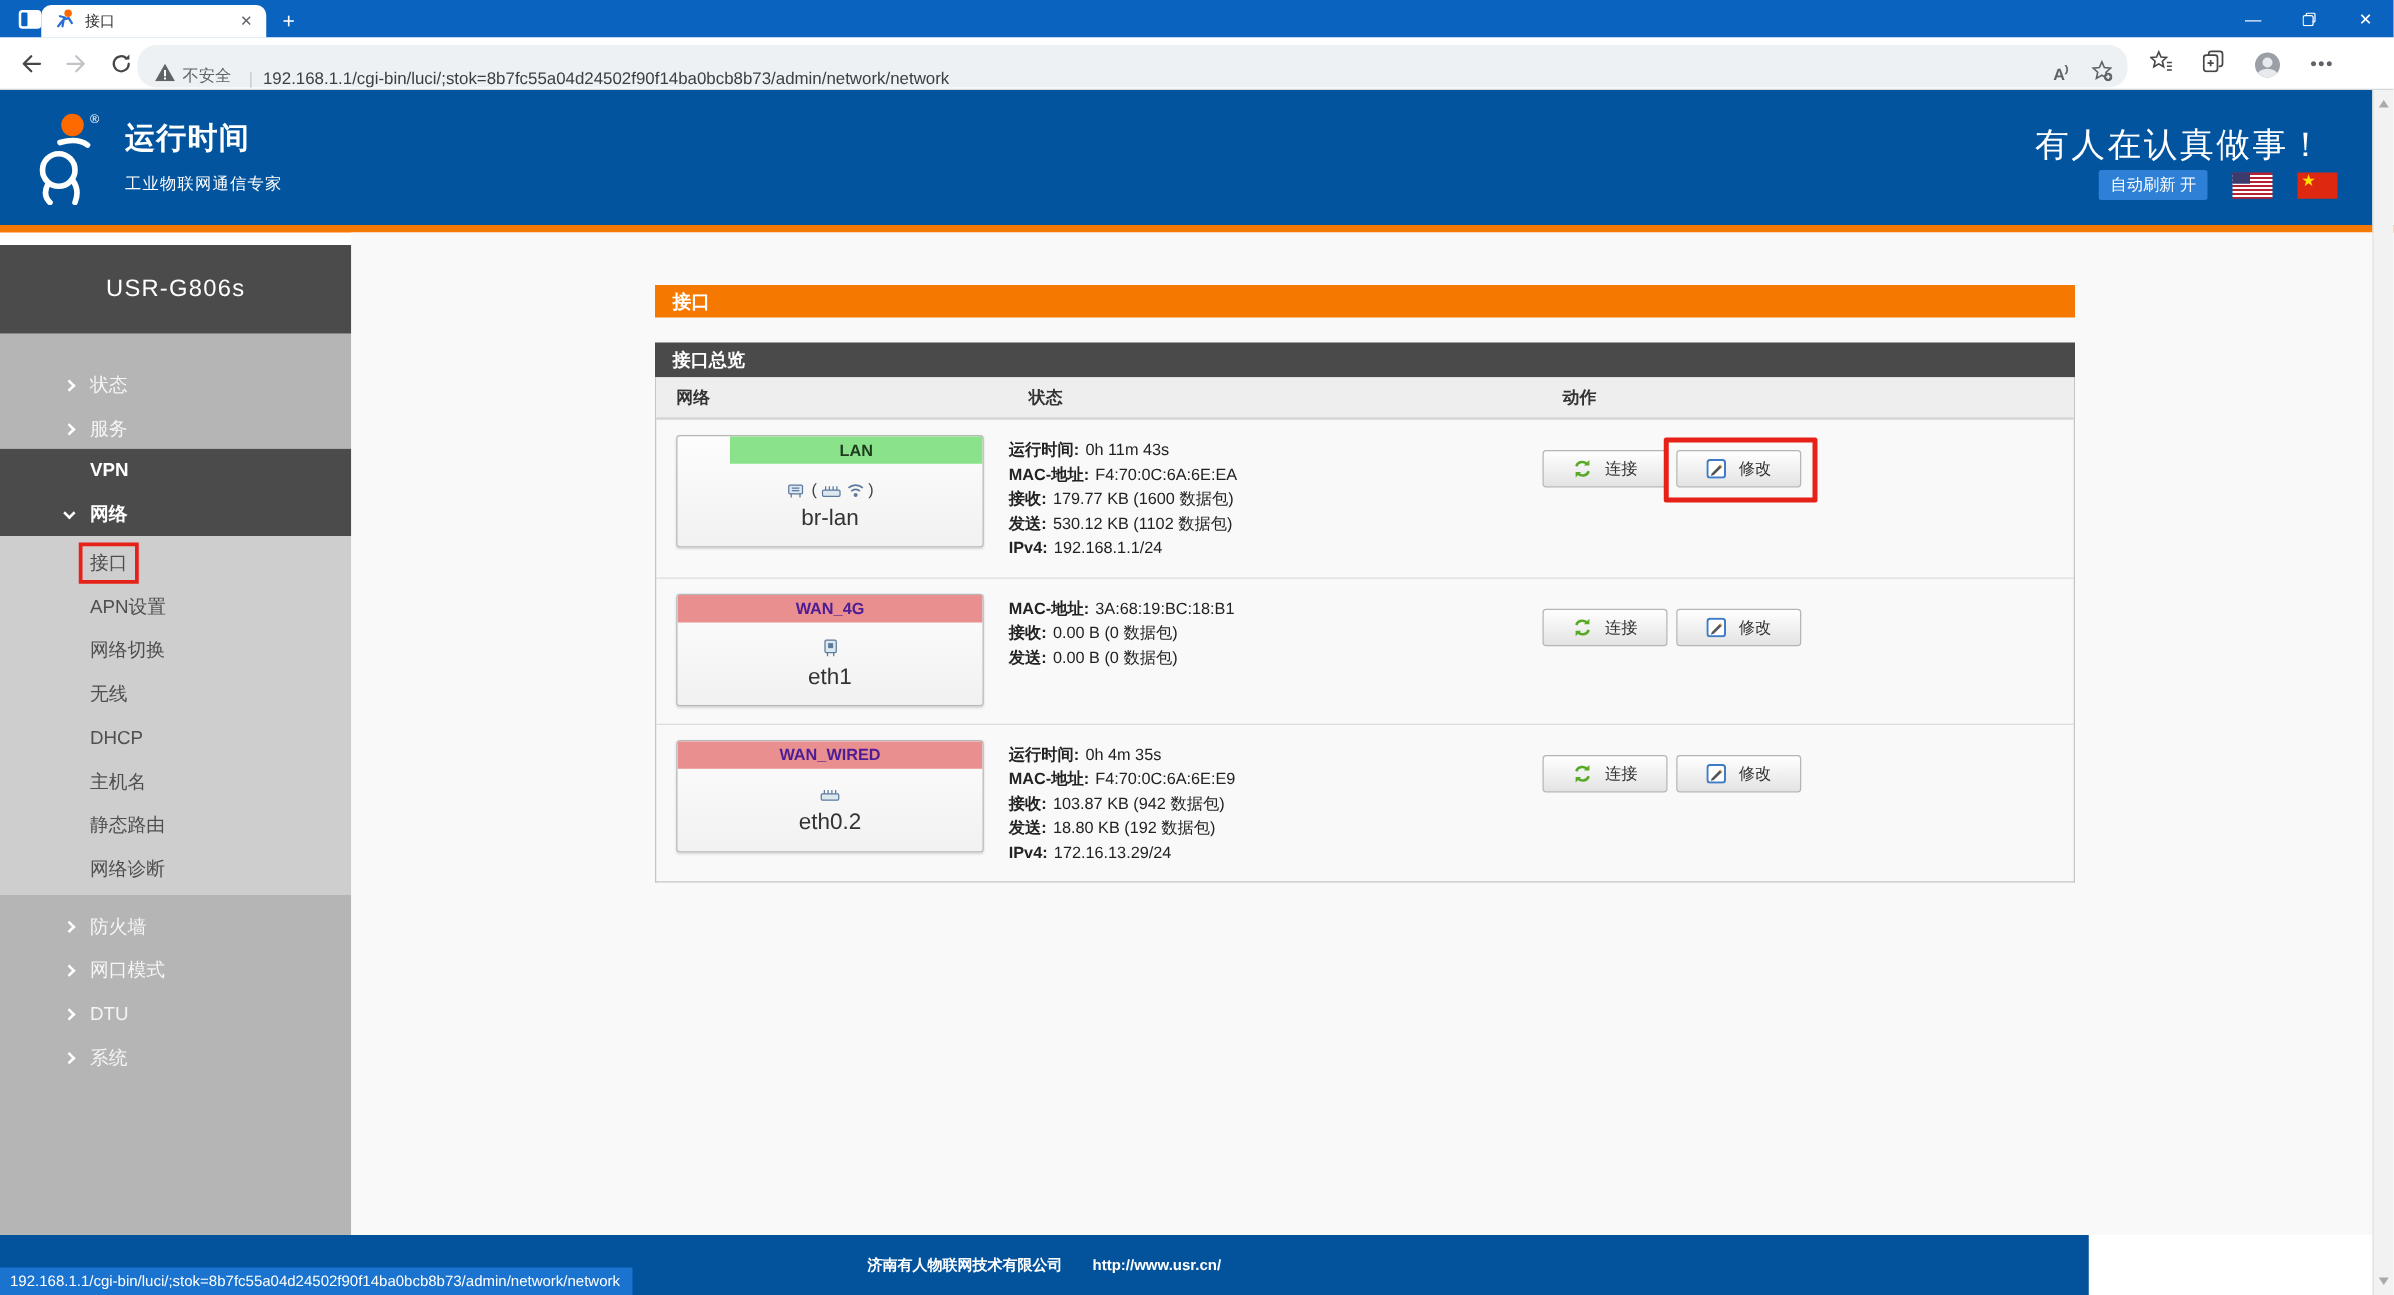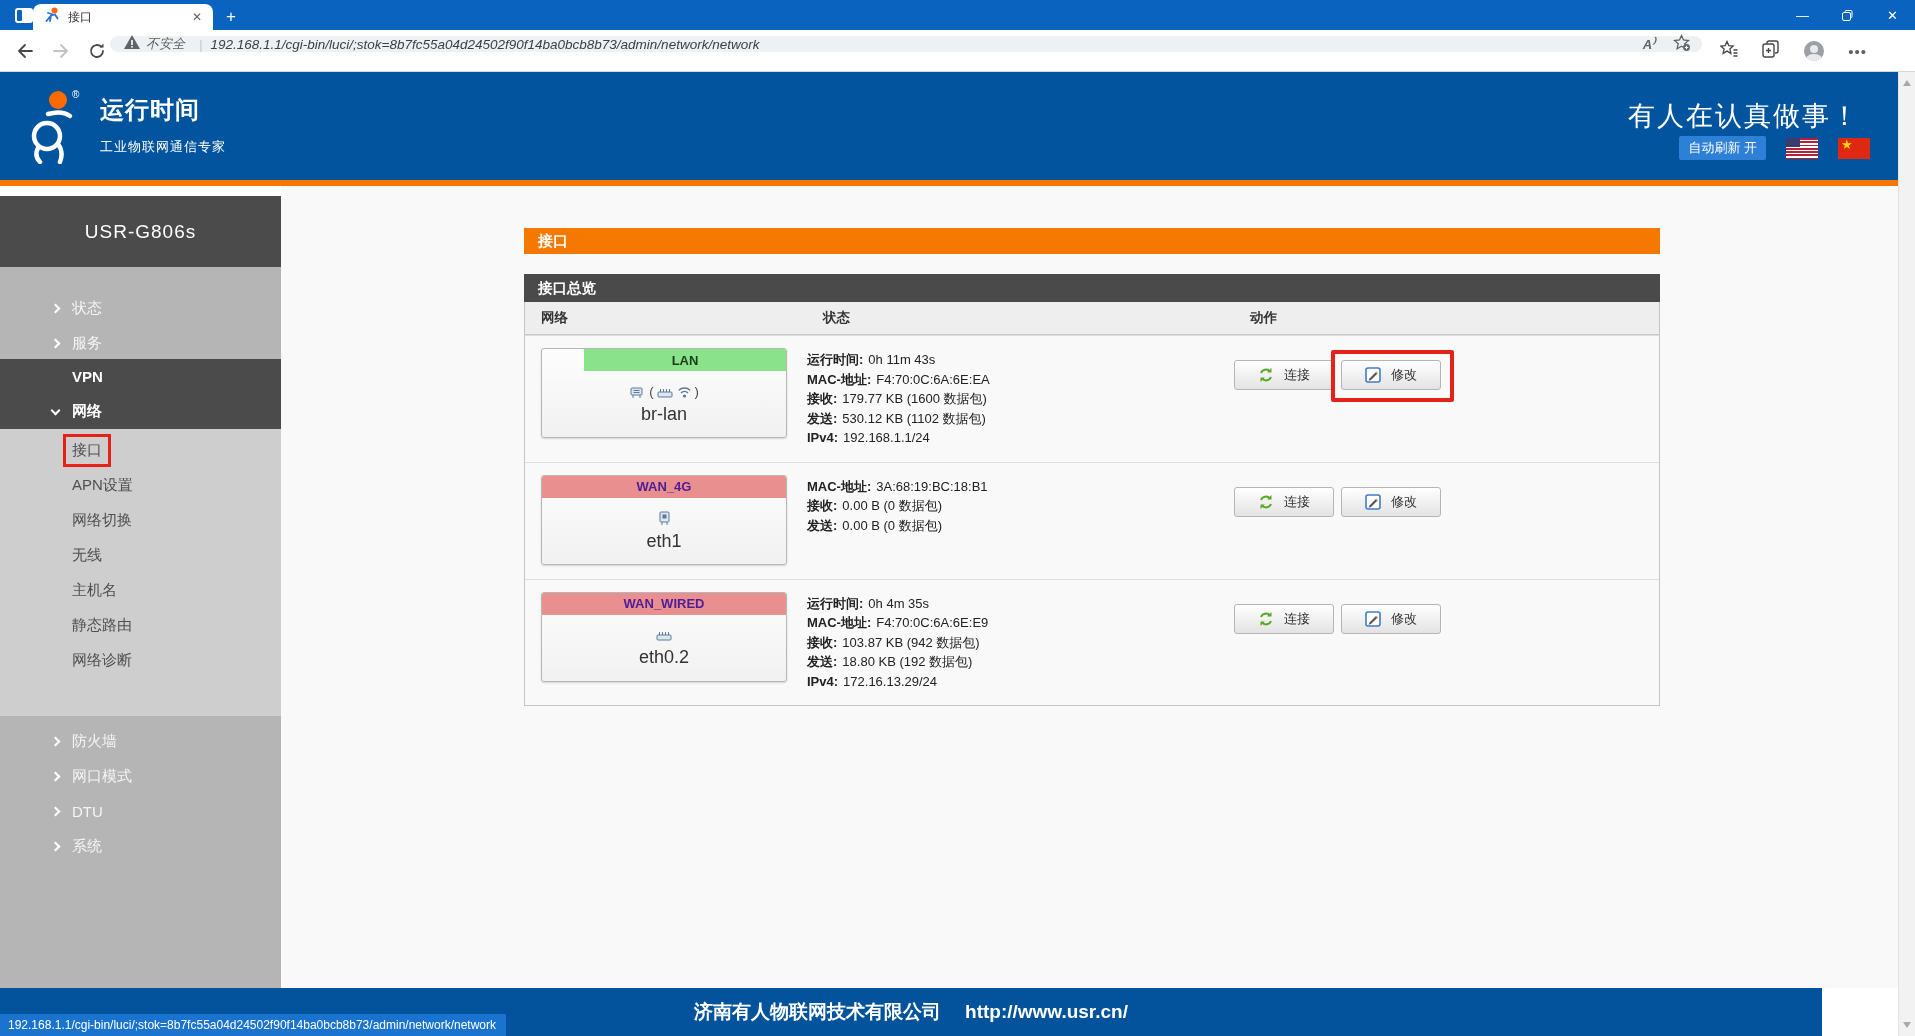--- a/index.html
+++ b/index.html
@@ -12,21 +12,21 @@
   .tab-actions { position:absolute; left:12px; top:6px; width:24px; height:19px; display:flex; align-items:center; justify-content:center; cursor:pointer; }
   .tab { position:absolute; left:33px; top:4px; width:180px; height:26px; background:#fff; border-radius:8px 8px 0 0; display:flex; align-items:center; padding:0 8px 0 11px; }
   .tab-title { font-size:12px; color:#333; flex:1; margin-left:8px; }
   .tab-close { color:#5f6368; font-size:12px; width:16px; text-align:center; cursor:pointer; }
   .new-tab { position:absolute; left:222px; top:7px; color:#fff; font-size:17px; font-weight:400; width:18px; text-align:center; cursor:pointer; }
   .win-controls { position:absolute; right:0; top:0; height:30px; display:flex; }
   .win-btn { width:45px; height:30px; display:flex; align-items:center; justify-content:center; color:#fff; font-size:13px; cursor:pointer; }
 
   .toolbar { position:absolute; left:0; top:30px; width:1915px; height:42px; background:#fff; border-bottom:1px solid #d4d7da; }
   .nav-ic { position:absolute; top:11px; width:22px; height:20px; display:flex; align-items:center; justify-content:center; cursor:pointer; }
-  .addr { position:absolute; left:110px; top:6px; width:1592px; height:16px; background:#eef1f4; border-radius:15px; display:flex; align-items:center; padding:0 12px 0 14px;font-style:italic; }
+  .addr { position:absolute; left:110px; top:6px; width:1592px; height:34px; background:#eef1f4; border-radius:15px; display:flex; align-items:flex-end; padding:0 12px 0 14px; }
   .addr .sec { color:#5f6368; font-size:13px; margin:0 6px 0 6px; }
   .addr .pipe { color:#c3c7cb; margin:0 8px; font-size:13px; }
   .addr .url { color:#3c4043; font-size:13.5px; flex:1; white-space:nowrap; overflow:hidden; }
   .addr-right { display:flex; align-items:center; gap:18px; color:#5f6368; }
   .toolbar-right { position:absolute; right:48px; top:10px; display:flex; align-items:center; gap:24px; }
   .read-aloud { font-size:13px; color:#5f6368; font-weight:bold; }
   .avatar { width:20px; height:20px; border-radius:50%; background:#9aa0a6; position:relative; overflow:hidden; }
   .avatar::before { content:""; position:absolute; left:6px; top:4px; width:8px; height:8px; border-radius:50%; background:#e8eaed; }
   .avatar::after { content:""; position:absolute; left:2px; top:13px; width:16px; height:10px; border-radius:50%; background:#e8eaed; }
   .dots { color:#5f6368; font-size:15px; letter-spacing:1px; }
@@ -84,21 +84,21 @@
   .if-body { min-height:66px; display:flex; flex-direction:column; align-items:center; justify-content:center; gap:5px; padding:8px 4px; }
   .if-icons { display:flex; align-items:center; gap:3px; font-size:13px; color:#444; }
   .if-dev { font-size:18px; color:#333; }
   .cell-status { font-size:13px; color:#222; line-height:19.5px; padding-top:2px; }
   .cell-status b { margin-right:5px; }
   .cell-actions { display:flex; align-items:flex-start; gap:7px; padding-top:12px; }
   .btn { position:relative; width:100px; height:30px; background:linear-gradient(#ffffff,#e3e3e3); border:1px solid #b5b5b5; border-radius:3px; display:flex; align-items:center; justify-content:center; gap:10px; font-size:13px; color:#333; cursor:pointer; }
   .red-box-btn { position:absolute; left:-11px; top:-11px; right:-14px; bottom:-13px; border:4px solid #e62117; border-radius:2px; pointer-events:none; }
 
   
-  .footer { position:absolute; left:0; top:988px; width:1822px; height:48px; background:#02539c; display:flex; align-items:center; justify-content:center; gap:24px; color:#fff; font-size:19px; font-weight:bold; }
+  .footer { position:absolute; left:0; top:988px; width:1671px; height:48px; background:#02539c; display:flex; align-items:center; justify-content:center; gap:24px; color:#fff; font-size:12px; font-weight:bold; }
   .footer .site-link { cursor:pointer; }
   .status-tip { position:absolute; left:0; bottom:0; height:22px; background:#1a73cf; color:#fff; font-size:12px; display:flex; align-items:center; padding:0 10px 0 8px; white-space:nowrap; }
   .scrollbar { position:absolute; right:0; top:72px; width:17px; height:964px; background:#f2f2f2; border-left:1px solid #e2e2e2; }
   .sb-arrow { position:absolute; left:4px; width:0; height:0; border-left:4.5px solid transparent; border-right:4.5px solid transparent; }
   .sb-up { top:8px; border-bottom:6px solid #a9a9a9; }
   .sb-down { bottom:8px; border-top:6px solid #a9a9a9; }
 </style>
 </head>
 <body>
 
@@ -248,20 +248,23 @@
       <div class="side-item">
           <span>APN设置</span>
         </div>
       <div class="side-item">
           <span>网络切换</span>
         </div>
       <div class="side-item">
           <span>无线</span>
         </div>
       <div class="side-item">
+          <span>DHCP</span>
+        </div>
+      <div class="side-item">
           <span>主机名</span>
         </div>
       <div class="side-item">
           <span>静态路由</span>
         </div>
       <div class="side-item">
           <span>网络诊断</span>
         </div>
     </div>
 

